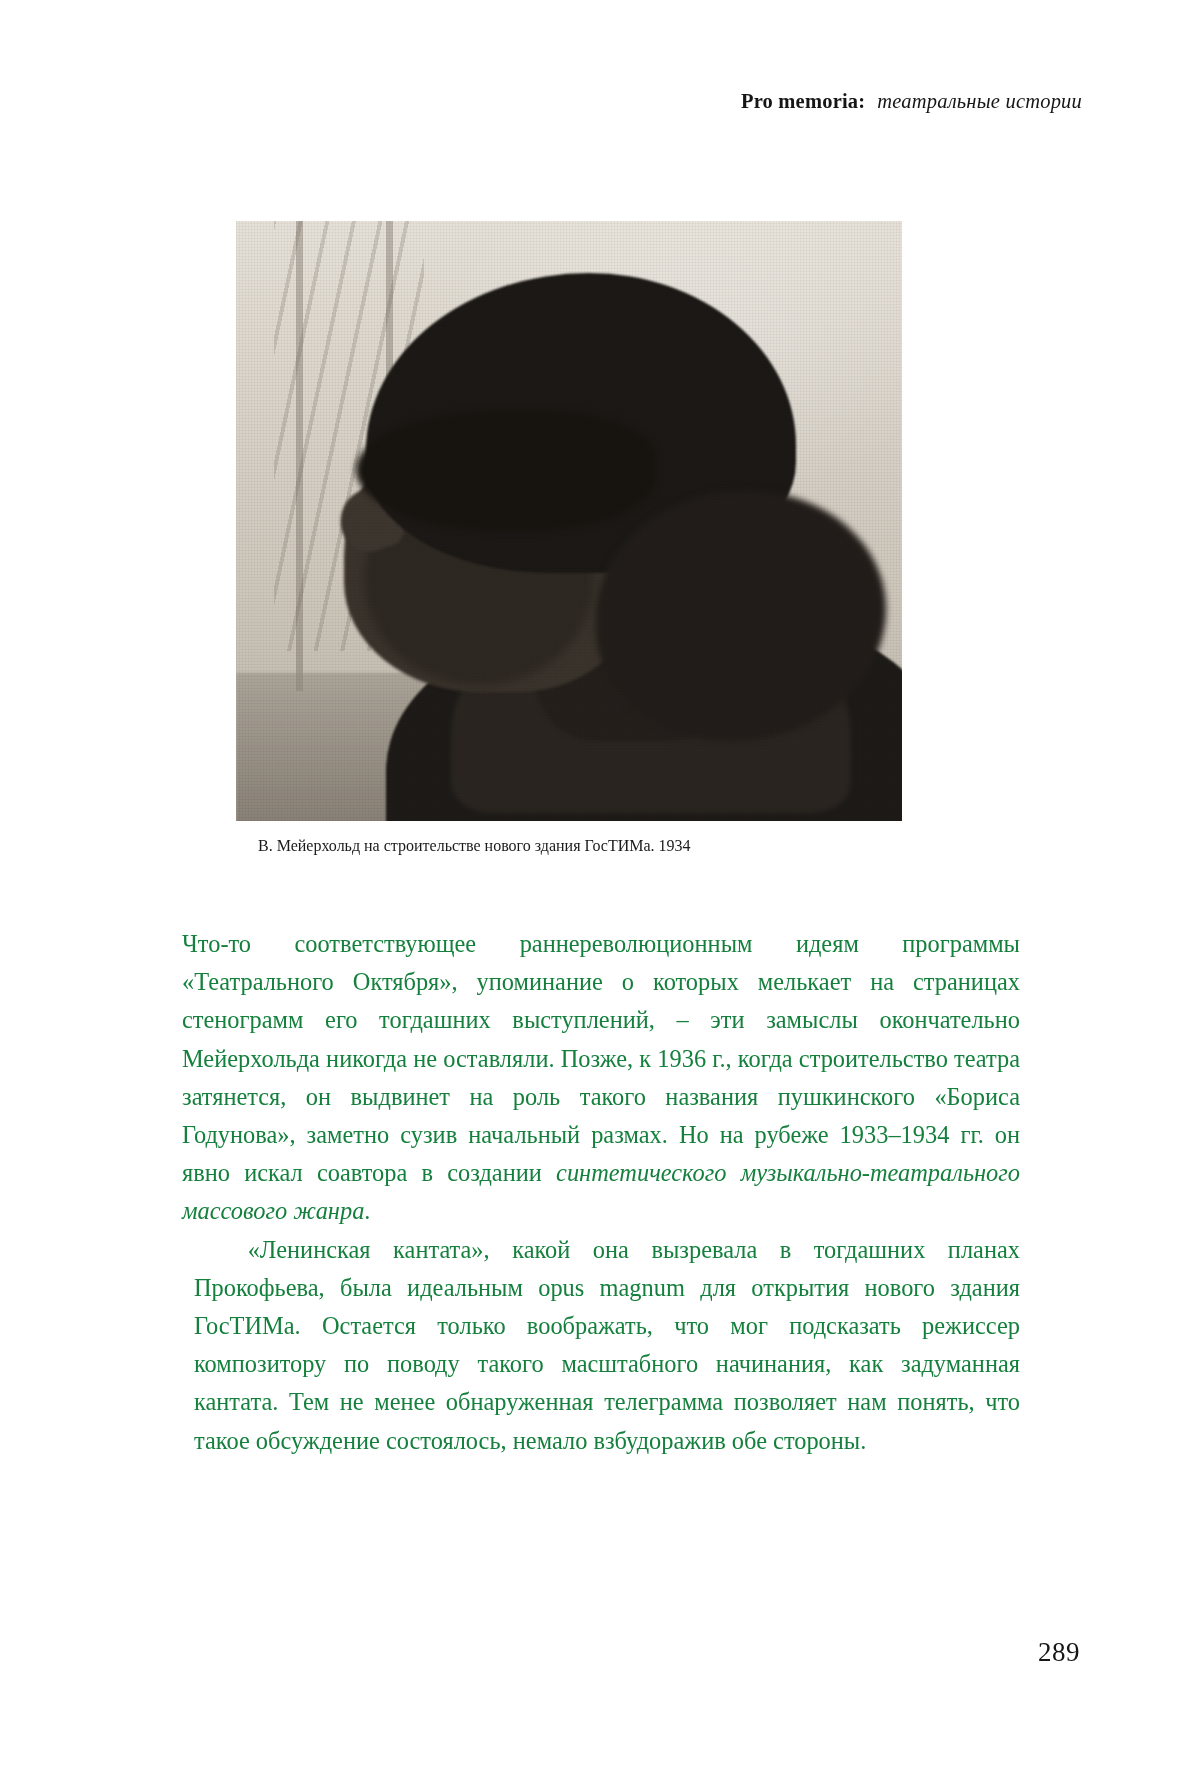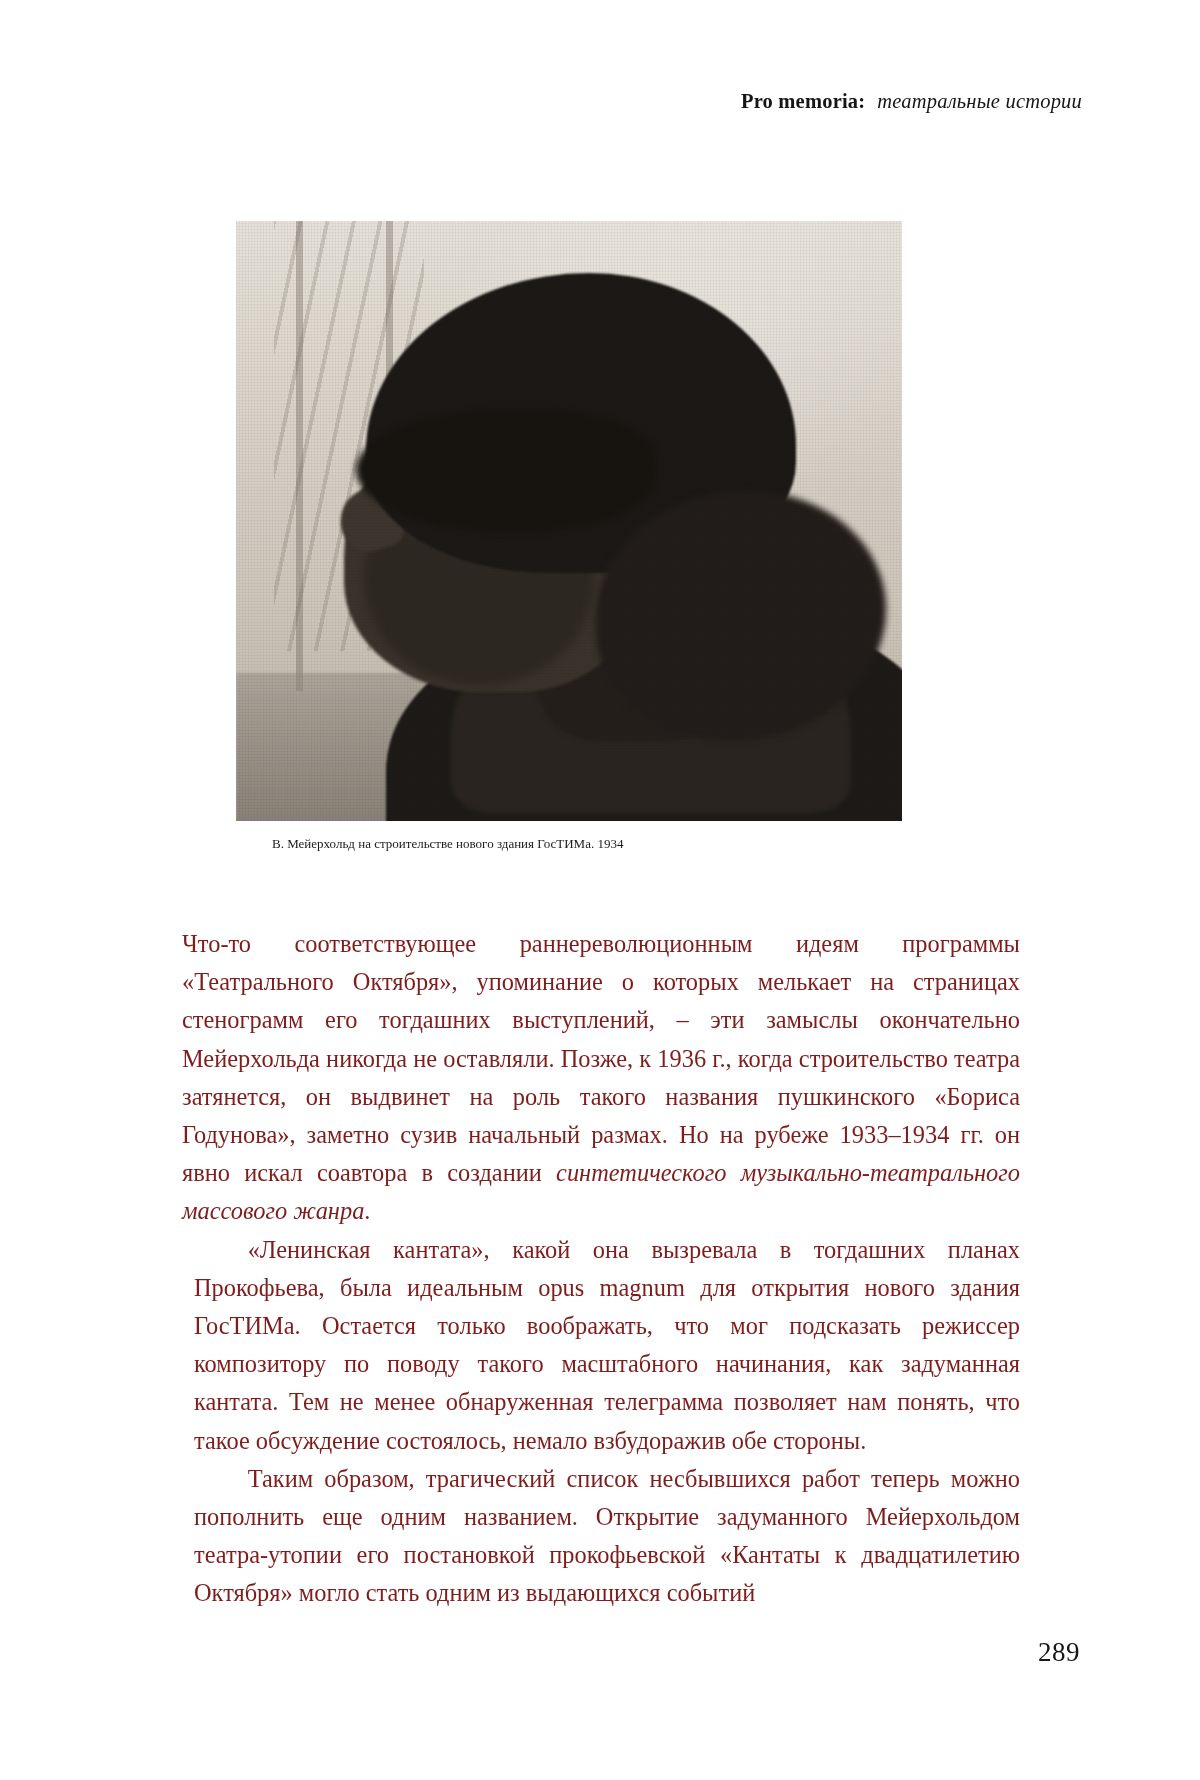--- a/index.html
+++ b/index.html
@@ -195,37 +195,37 @@
     inset: 0;
     background-image:
       repeating-linear-gradient(0deg, rgba(0,0,0,0.035) 0 1px, rgba(255,255,255,0) 1px 3px),
       repeating-linear-gradient(90deg, rgba(0,0,0,0.03) 0 1px, rgba(255,255,255,0) 1px 3px);
     mix-blend-mode: multiply;
     pointer-events: none;
   }
 
   .caption {
     margin-top: 15px;
-    margin-left: 36px;
-    font-size: 13px;
+    margin-left: 22px;
+    font-size: 16px;
     line-height: 1.25;
     color: #1a1a1a;
   }
 
   
   .body-text {
     position: absolute;
     top: 925px;
     left: 182px;
     width: 838px;
     font-size: 24.4px;
     line-height: 38.2px;
     text-align: justify;
     text-justify: inter-word;
-    color: #7f1d1d;
+    color: #15803d;
   }
   .body-text p {
     margin: 0;
   }
   .body-text p.indent {
     text-indent: 2.2em;
     margin-left: 12px;
   }
   .body-text em {
     font-style: italic;
@@ -268,18 +268,17 @@
         <div class="sil-fur"></div>
         <div class="grain"></div>
       </div>
     </div>
     <figcaption class="caption">В. Мейерхольд на строительстве нового здания ГосТИМа. 1934</figcaption>
   </figure>
 
   <div class="body-text">
     <p><span>Что-то соответствующее раннереволюционным идеям программы «Театрального Октября», упоминание о которых мелькает на страницах стенограмм его тогдашних выступлений, – эти замыслы окончательно Мейерхольда никогда не оставляли. Позже, к 1936 г., когда строительство театра затянется, он выдвинет на роль такого названия пушкинского «Бориса Годунова», заметно сузив начальный размах. Но на рубеже 1933–1934 гг. он явно искал соавтора в создании </span><em>синтетического музыкально-театрального массового жанра</em><span>.</span></p>
     <p class="indent">«Ленинская кантата», какой она вызревала в тогдашних планах Прокофьева, была идеальным opus magnum для открытия нового здания ГосТИМа. Остается только воображать, что мог подсказать режиссер композитору по поводу такого масштабного начинания, как задуманная кантата. Тем не менее обнаруженная телеграмма позволяет нам понять, что такое обсуждение состоялось, немало взбудоражив обе стороны.</p>
-    <p class="indent">Таким образом, трагический список несбывшихся работ теперь можно пополнить еще одним названием. Открытие задуманного Мейерхольдом театра-утопии его постановкой прокофьевской «Кантаты к двадцатилетию Октября» могло стать одним из выдающихся событий</p>
   </div>
 
   <div class="folio">289</div>
 
 </div>
 
 </body></html>

